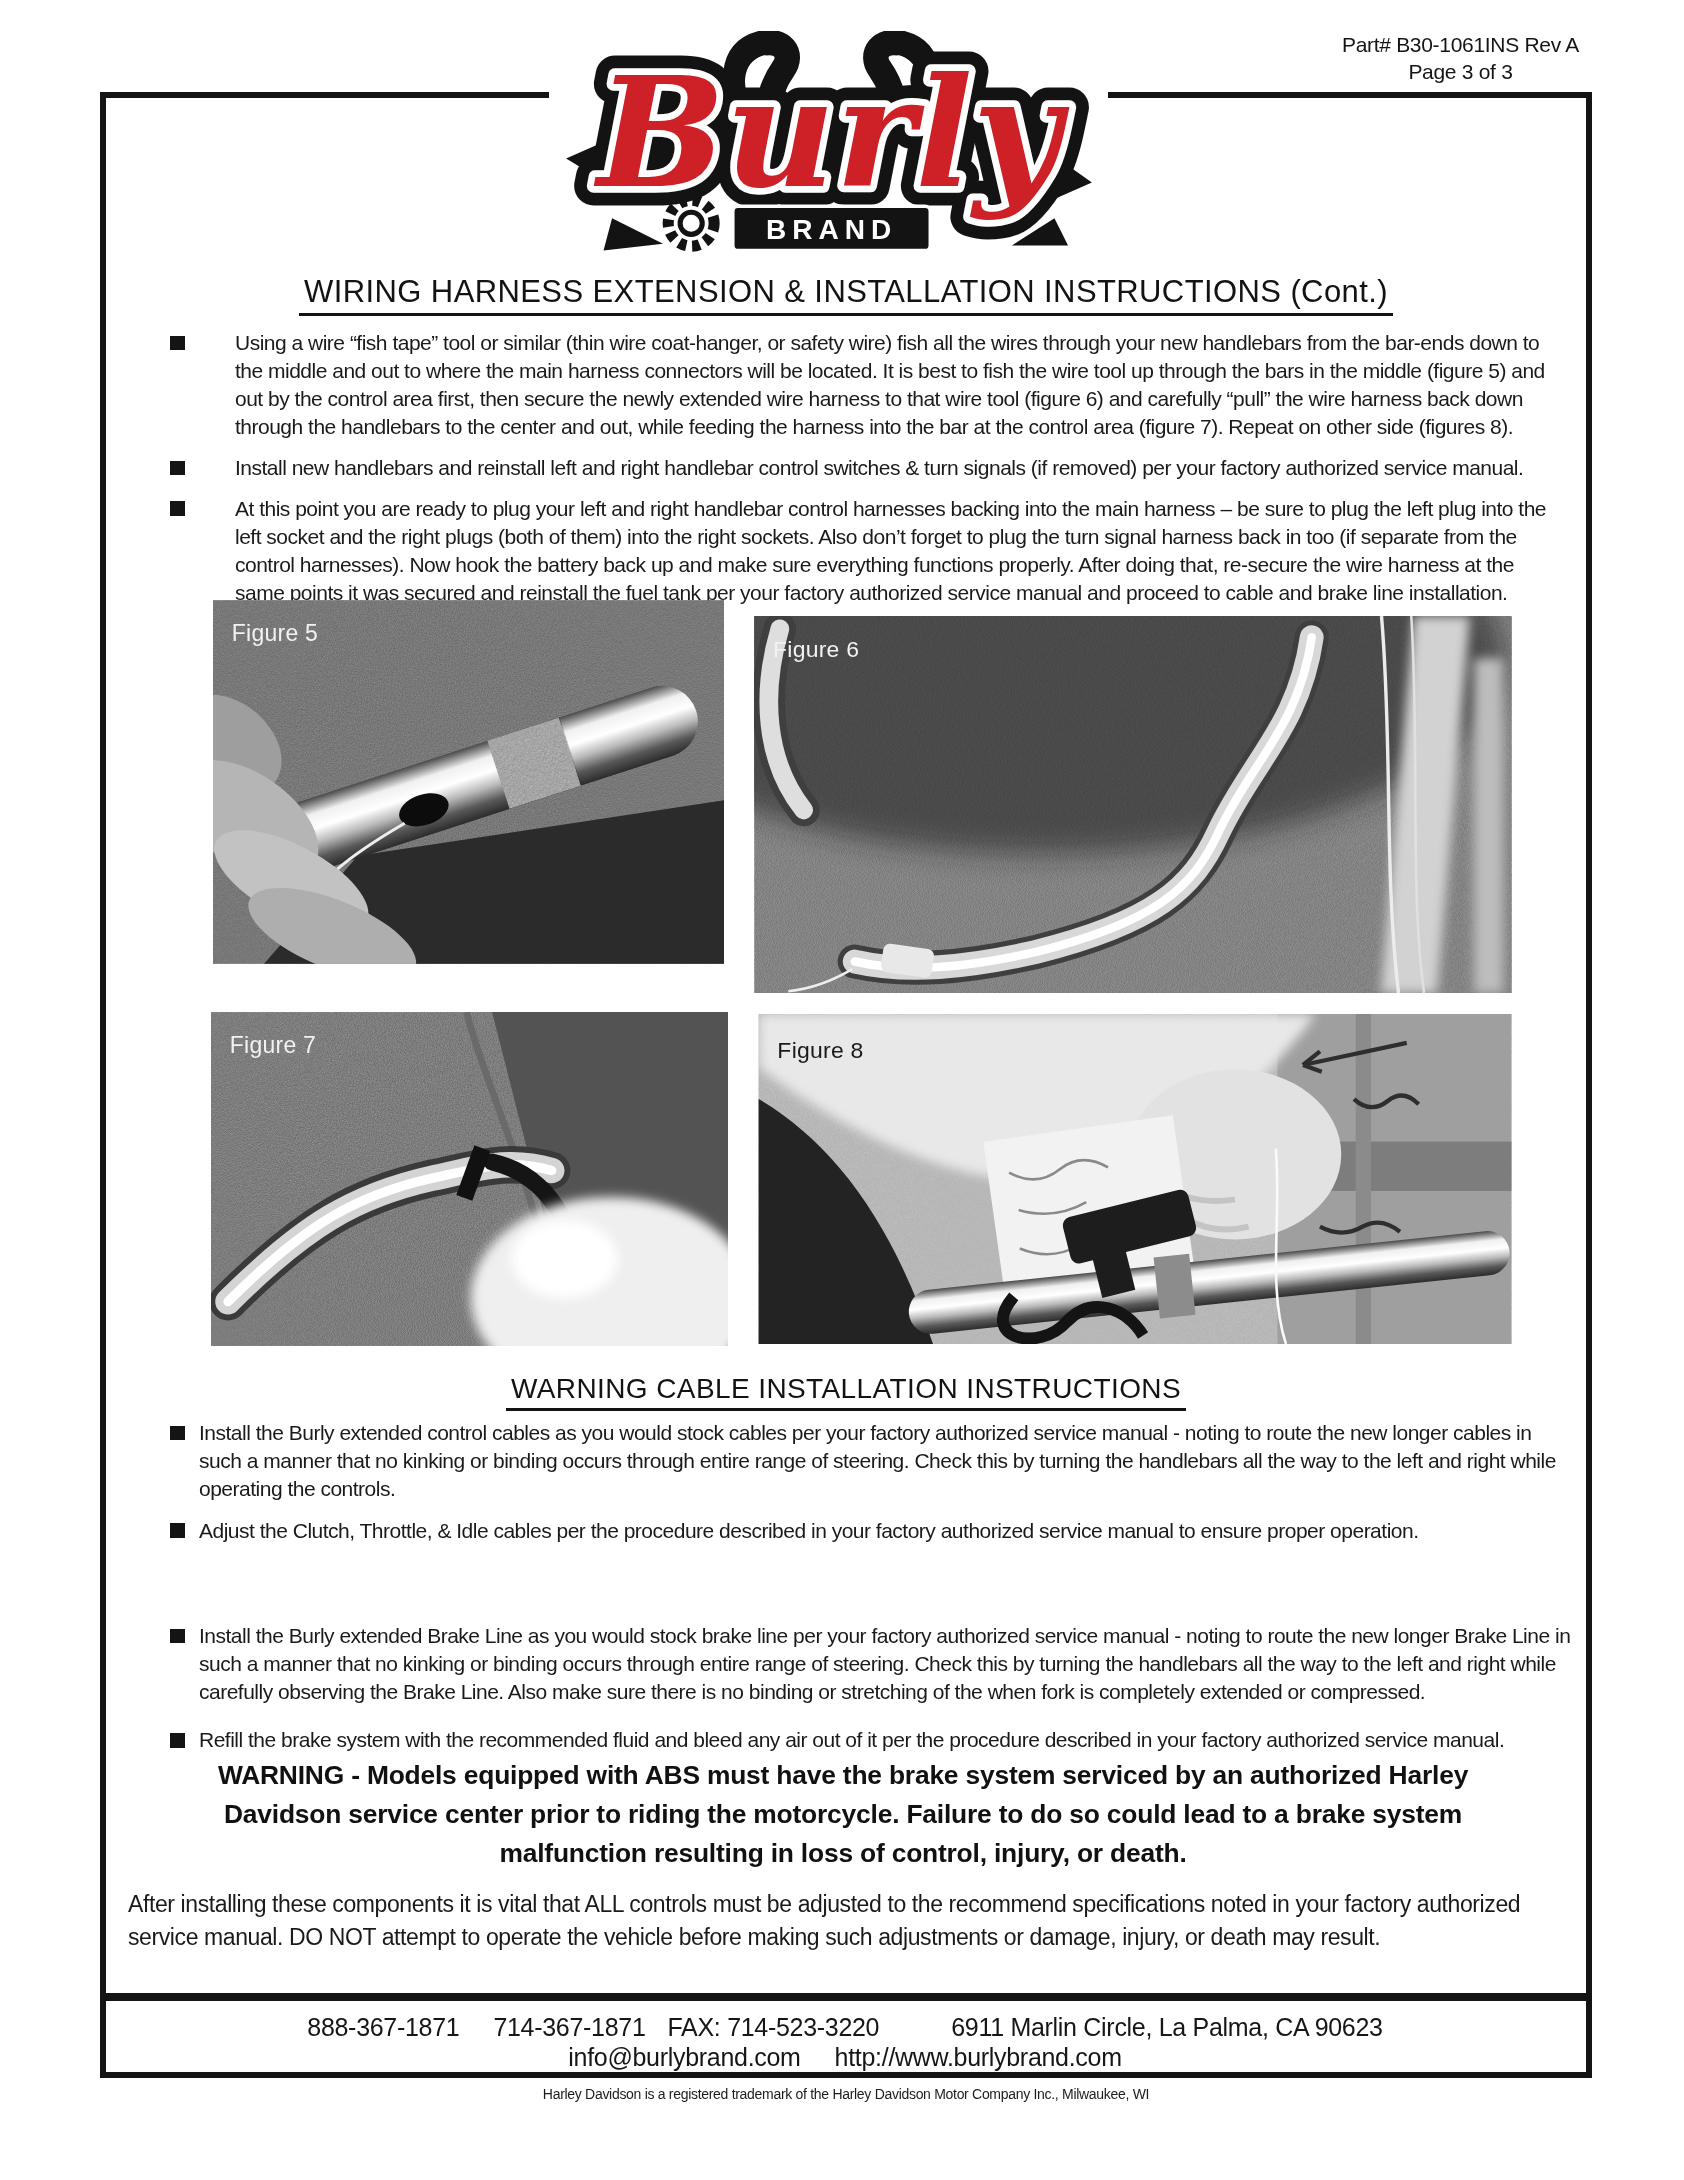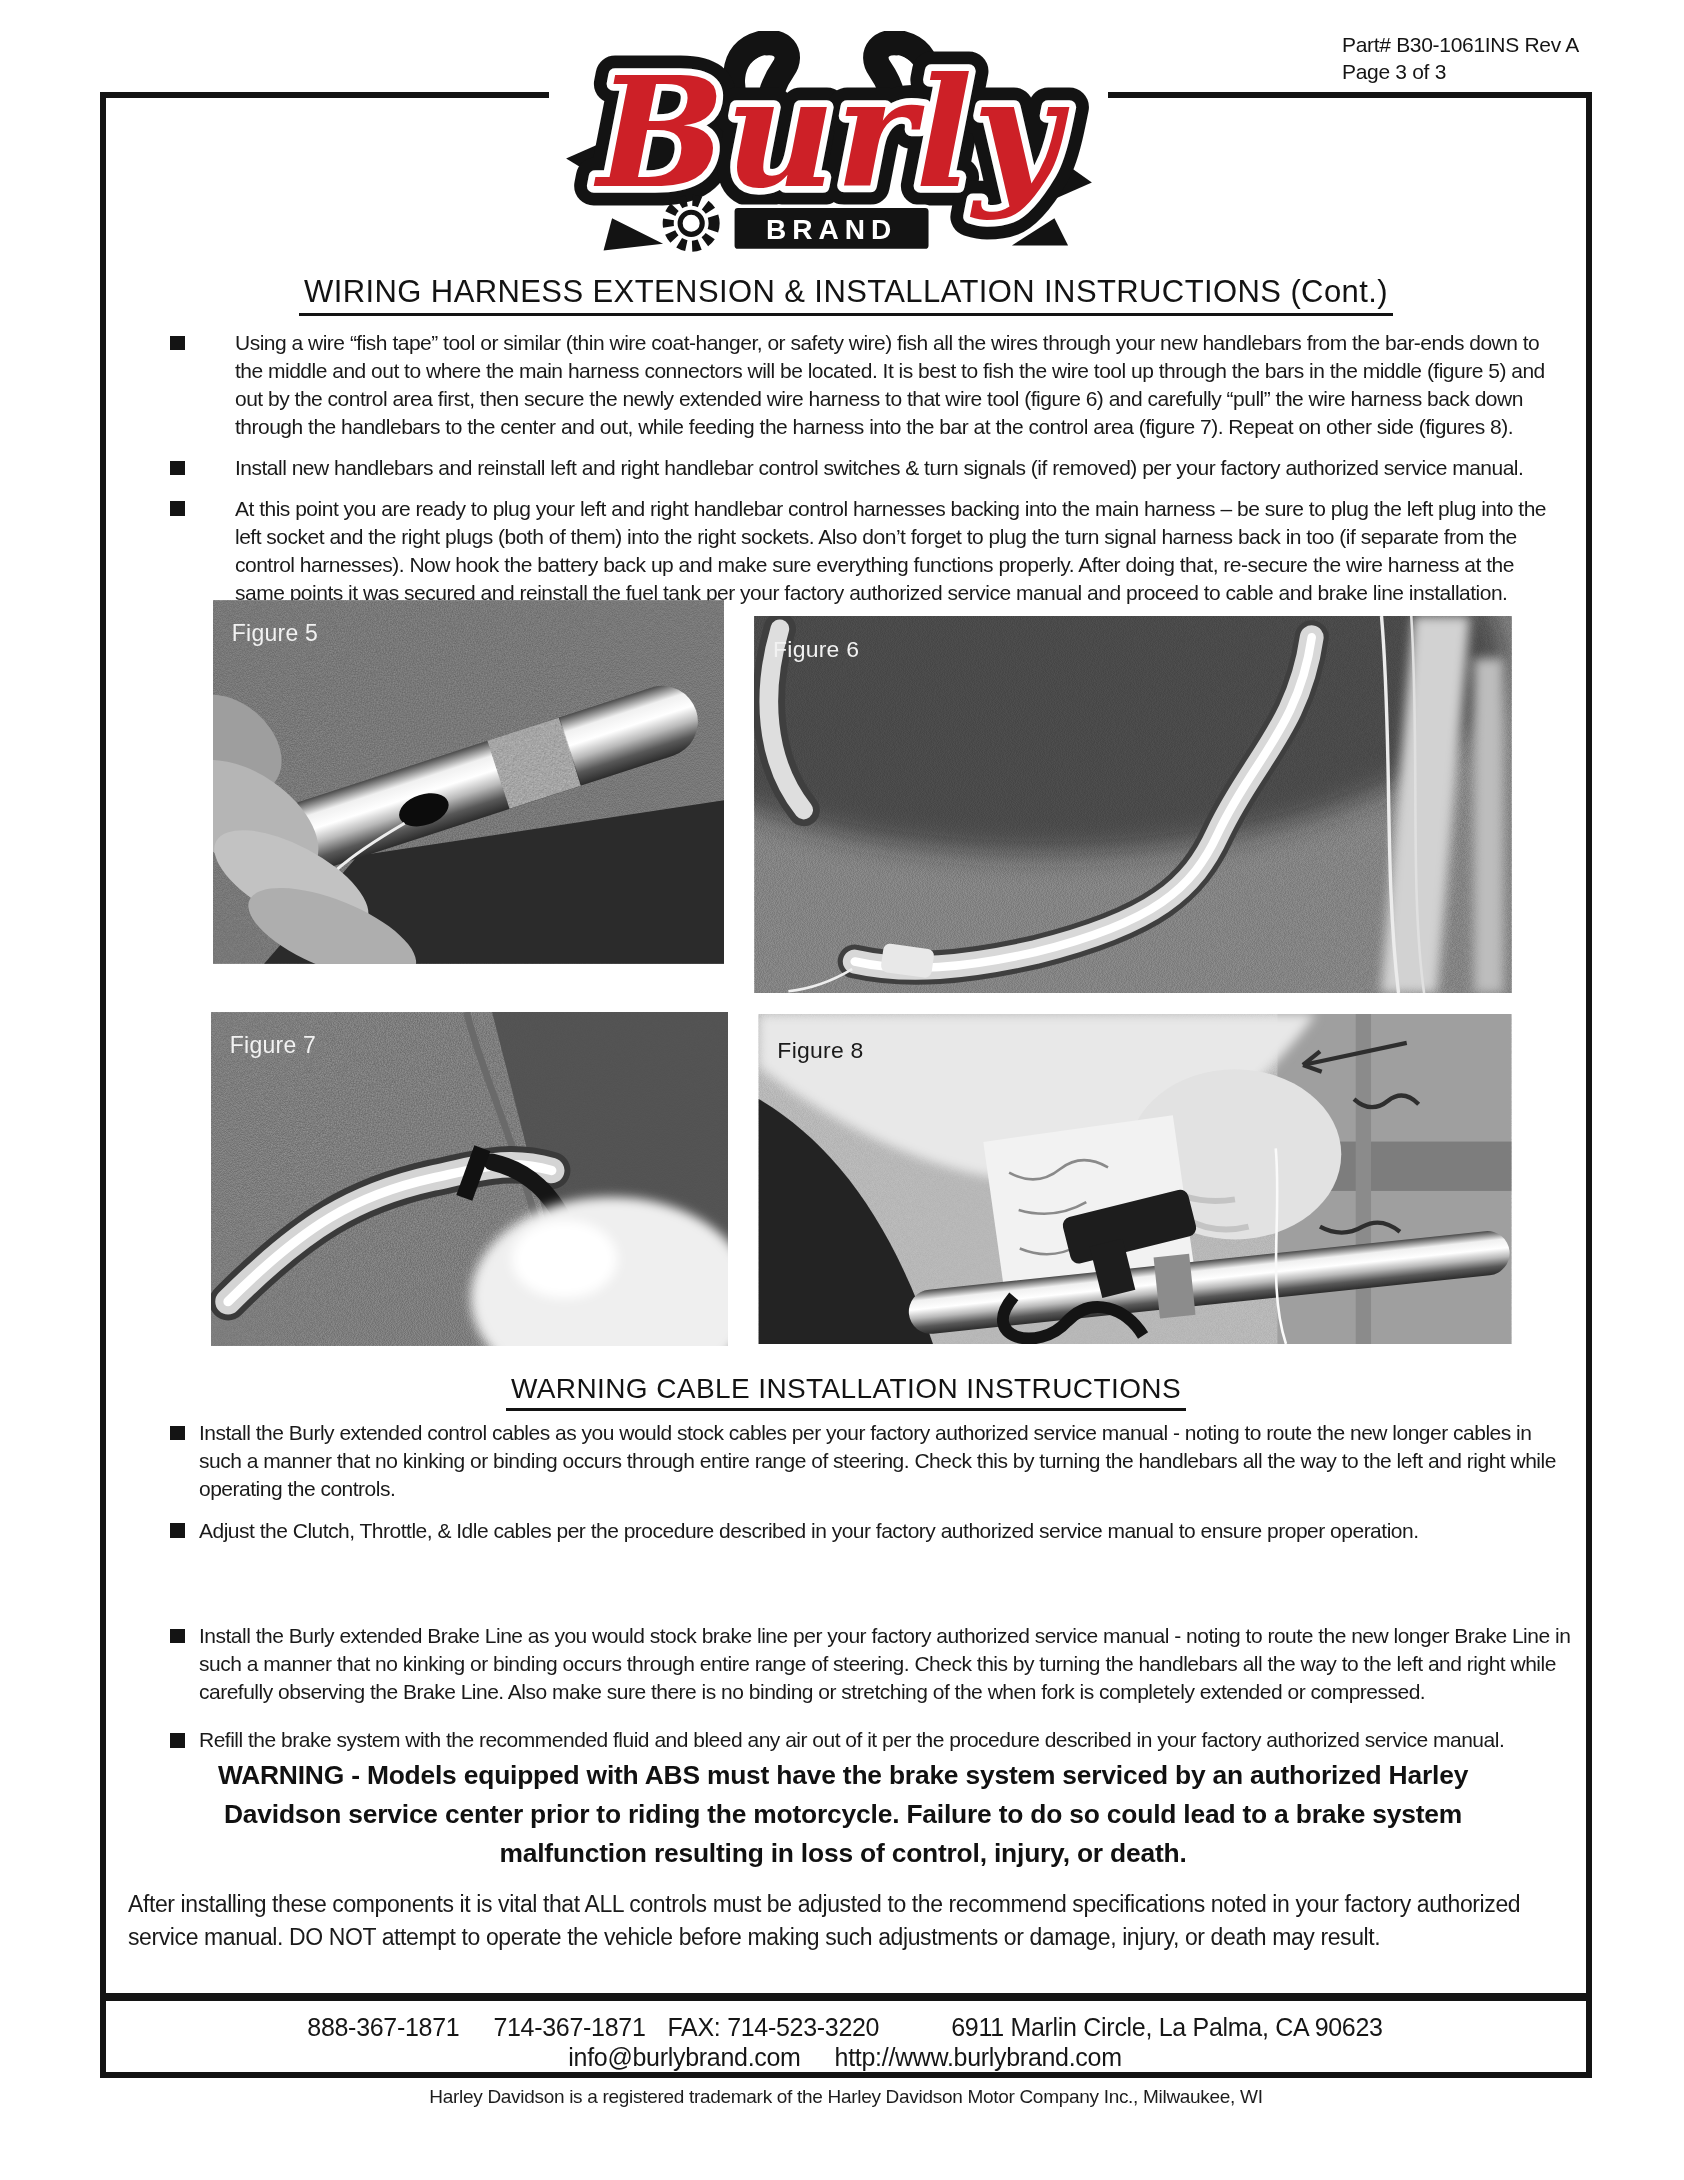--- a/index.html
+++ b/index.html
@@ -1,18 +1,18 @@
 <!DOCTYPE html>
 <html style="font-size:13.6px"><head>
 <meta charset="utf-8">
 <style>
   html,body{margin:0;padding:0;background:#e8e8e8;}
   .page{position:relative;width:1685px;height:2181px;background:#ffffff;overflow:hidden;
         font-family:"Liberation Sans",sans-serif;color:#151515;}
-  .part-info{position:absolute;top:31px;right:106px;text-align:left;
+  .part-info{position:absolute;top:31px;right:106px;text-align:center;
              font-size:21px;line-height:27px;letter-spacing:-0.3px;margin-left:32px;}
   .border-box{position:absolute;left:100px;top:92px;width:1492px;height:1986px;
               border:6.8px solid #141414;box-sizing:border-box;background:transparent;}
   .logo-wrap{position:absolute;left:549px;top:29px;width:559px;height:232px;background:#ffffff;
              display:flex;align-items:center;justify-content:center;z-index:3;}
   .sec-title{position:absolute;left:100px;width:1492px;text-align:center;margin:0;
              font-weight:400;color:#131313;}
   .sec-title .t{display:inline-block;border-bottom:3.4px solid #131313;padding:0 5.1px 3.4px 5.1px;
                 letter-spacing:0.4px;}
   .title-wiring{top:274px;font-size:31px;}
@@ -39,21 +39,21 @@
            font-weight:bold;font-size:26.4px;line-height:39px;letter-spacing:-0.2px;color:#111;}
   .adjust-note{position:absolute;left:128px;top:1888px;width:1458px;margin:0;
                font-size:23px;line-height:33px;letter-spacing:-0.4px;color:#1a1a1a;}
   .footer-rule{position:absolute;left:100px;top:1993px;width:1492px;height:7.7px;background:#141414;}
   .contact{position:absolute;left:106px;top:2012px;width:1478px;text-align:center;
            font-size:25px;line-height:30px;letter-spacing:-0.3px;color:#161616;}
   .contact .gap-s{display:inline-block;width:22px;}
   .contact .gap-m{display:inline-block;width:34px;}
   .contact .gap-l{display:inline-block;width:72px;}
   .trademark{position:absolute;left:100px;top:2086px;width:1492px;text-align:center;
-             font-size:19px;letter-spacing:-0.3px;color:#1c1c1c;}
+             font-size:14px;letter-spacing:-0.3px;color:#1c1c1c;}
 </style>
 </head>
 <body>
 
 <div class="page">
 
   <svg width="0" height="0" style="position:absolute" aria-hidden="true">
     <defs>
       <filter id="grainD" x="0" y="0" width="100%" height="100%">
         <feTurbulence type="fractalNoise" baseFrequency="0.85" numOctaves="2" stitchTiles="stitch"></feTurbulence>

